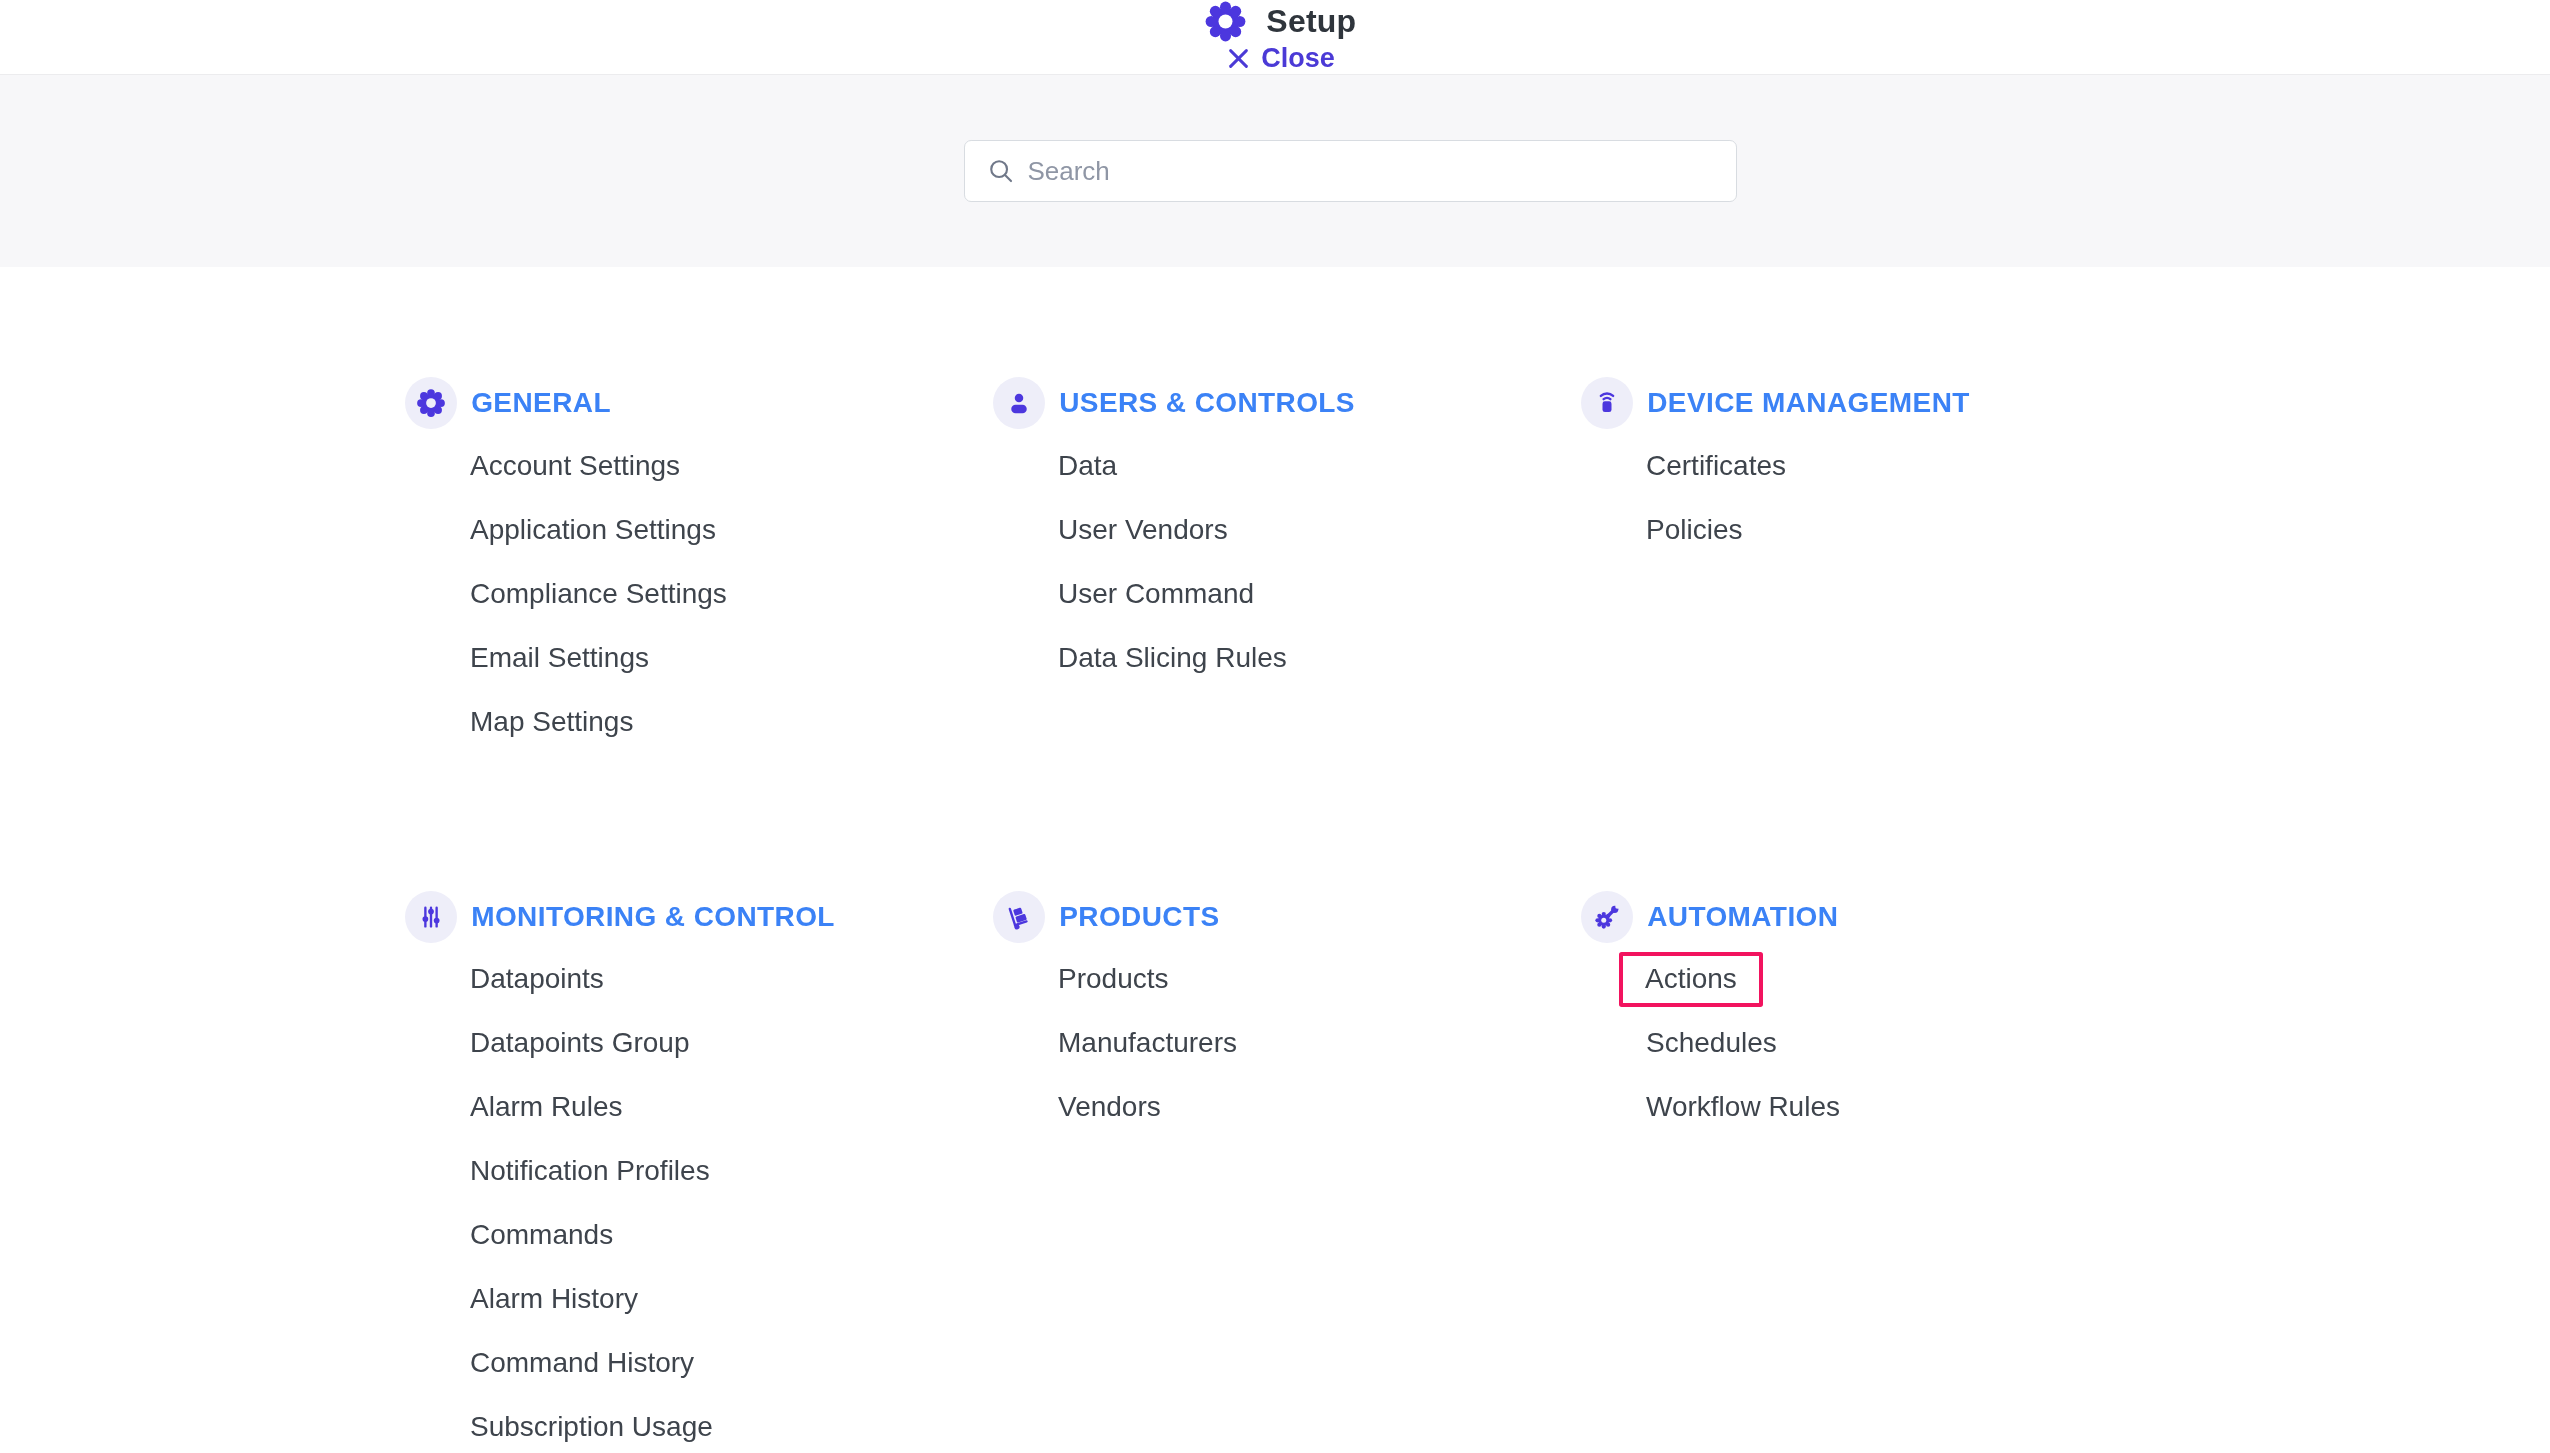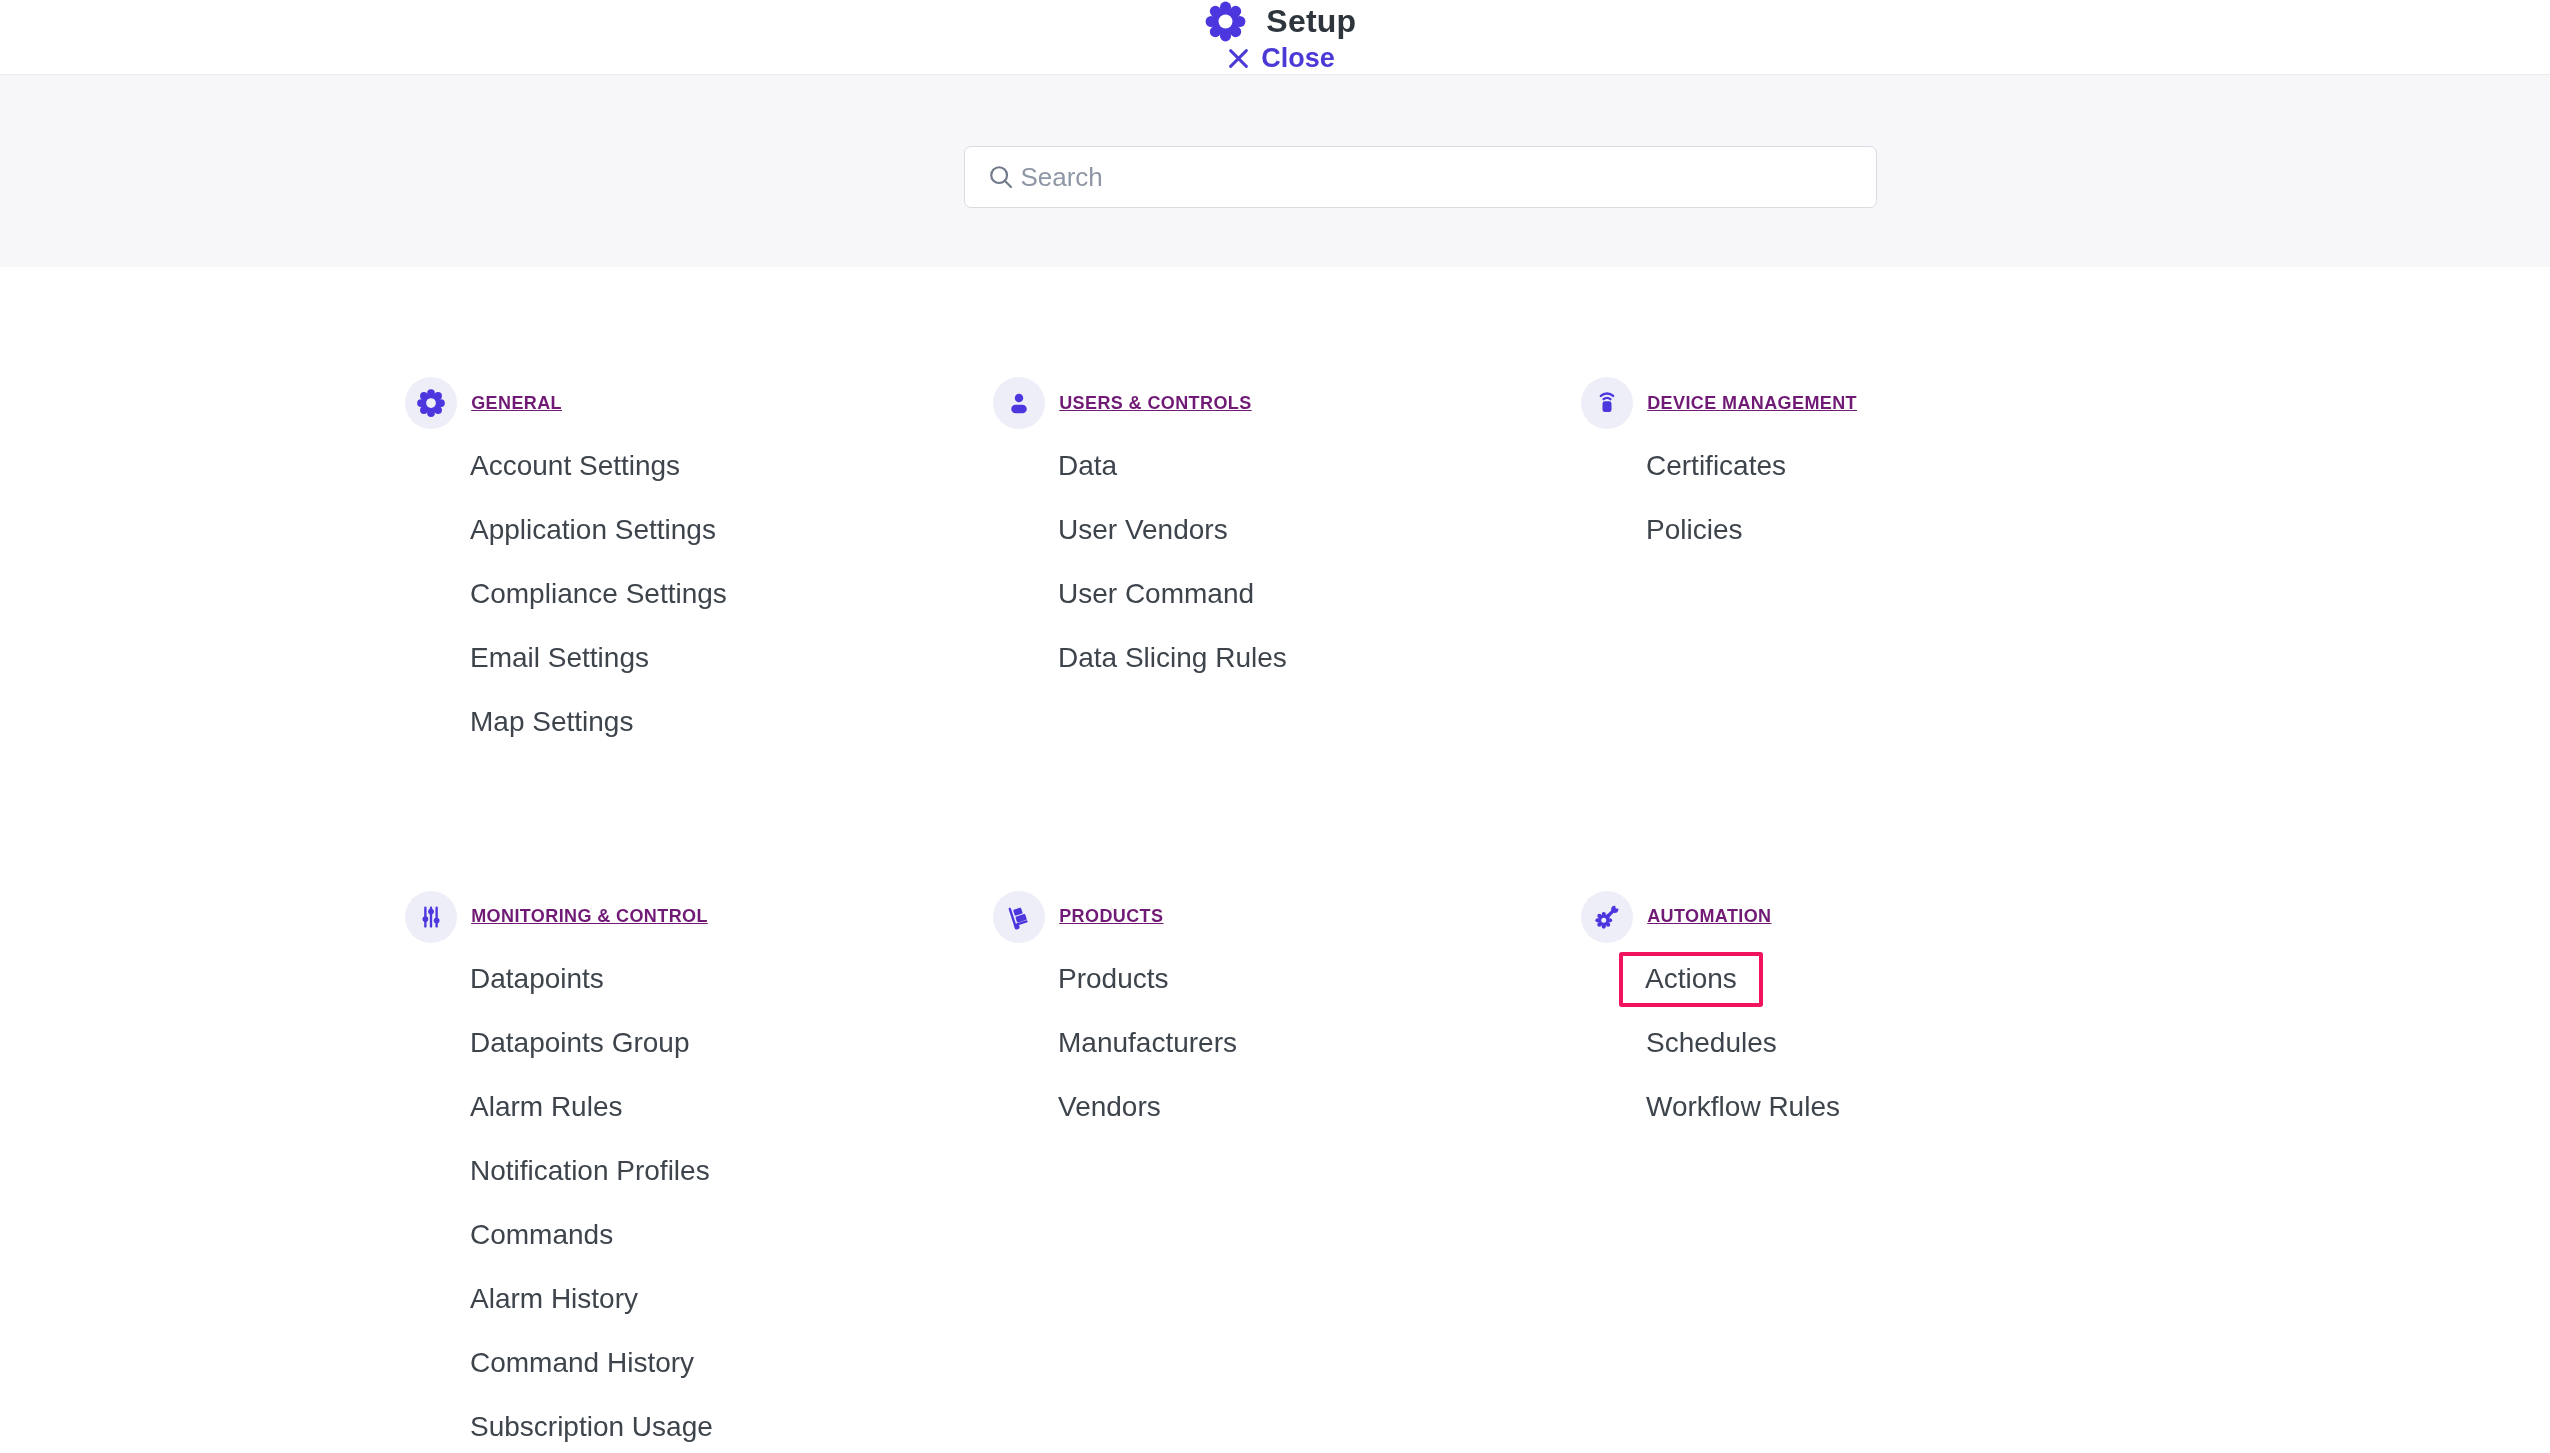--- a/index.html
+++ b/index.html
@@ -35,28 +35,28 @@
   .close-btn svg { display: block; width: 27px; height: 27px; }
 
   
   .search-band {
     height: 192px;
     background: #f7f7f9;
     position: relative;
   }
   .search-box {
     position: absolute;
-    left: 964px; top: 71px;
-    width: 913px; height: 62px;
+    left: 964px; top: 65px;
+    width: 773px; height: 62px;
     background: #ffffff;
     border: 0.9px solid #d8dce1;
     border-radius: 7.1px;
     display: flex; align-items: center;
     padding: 0 21.4px;
-    gap: 4px;
+    gap: 11px;
   }
   .search-box svg { flex: 0 0 auto; display: block; width: 30px; height: 30px; }
   .search-input {
     flex: 1; border: none; outline: none;
     font-size: 26px; color: #3e444c;
     font-family: inherit; background: transparent;
   }
   .search-input::placeholder { color: #8f96a5; }
 
   
@@ -75,23 +75,22 @@
   }
   .icon-circle {
     width: 52px; height: 52px;
     border-radius: 50%;
     background: #eeeef9;
     display: flex; align-items: center; justify-content: center;
     flex: 0 0 auto;
   }
   .icon-circle svg { display: block; width: 30px; height: 30px; }
   .section-title {
-    font-size: 18px; font-weight: 700; color: #701a75;
+    font-size: 28px; font-weight: 700; color: #3b82f6;
     letter-spacing: 0.4px;
-    text-decoration: underline;
   }
   .section-items {
     list-style: none;
     margin: 4.5px 0 0 65px;
   }
   .section-item {
     height: 64px;
     display: flex; align-items: center;
     font-size: 28px; color: #3e444c;
     cursor: pointer;

